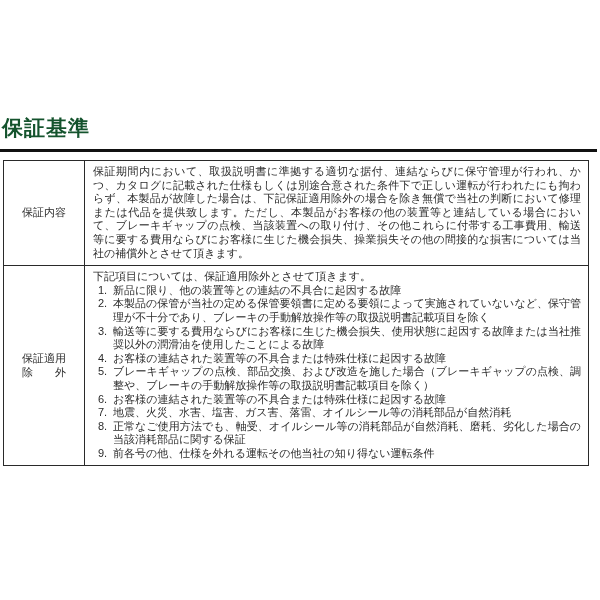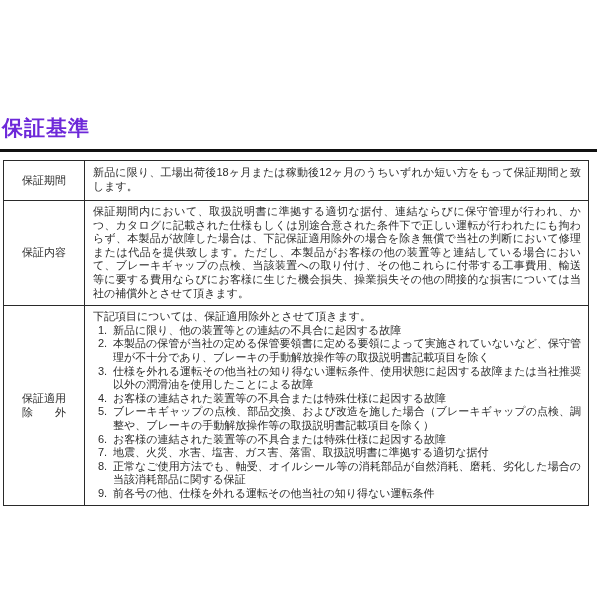--- a/index.html
+++ b/index.html
@@ -13,21 +13,21 @@
     overflow: hidden;
     font-family: "Liberation Sans", "DejaVu Sans", sans-serif;
     color: #222222;
   }
   .doc-title {
     margin: 116px 0 4px 2px;
     font-size: 21px;
     line-height: 24px;
     font-weight: bold;
     letter-spacing: 1px;
-    color: #6d28d9;
+    color: #14532d;
   }
   .title-rule {
     margin-top: 9px;
     margin-left: 0;
     width: 597px;
     height: 3px;
     background: #111111;
   }
   table.warranty {
     border-collapse: collapse;
@@ -79,24 +79,20 @@
 <body>
 
 <div class="doc">
 
   <h1 class="doc-title">保証基準</h1>
 
   <div class="title-rule"></div>
 
   <table class="warranty">
     <tbody>
-      <tr>
-        <td class="label-cell">保証期間</td>
-        <td class="content-cell tall">新品に限り、工場出荷後18ヶ月または稼動後12ヶ月のうちいずれか短い方をもって保証期間と致します。</td>
-      </tr>
 
       <tr>
         <td class="label-cell">保証内容</td>
         <td class="content-cell">保証期間内において、取扱説明書に準拠する適切な据付、連結ならびに保守管理が行われ、かつ、カタログに記載された仕様もしくは別途合意された条件下で正しい運転が行われたにも拘わらず、本製品が故障した場合は、下記保証適用除外の場合を除き無償で当社の判断において修理または代品を提供致します。ただし、本製品がお客様の他の装置等と連結している場合において、ブレーキギャップの点検、当該装置への取り付け、その他これらに付帯する工事費用、輸送等に要する費用ならびにお客様に生じた機会損失、操業損失その他の間接的な損害については当社の補償外とさせて頂きます。</td>
       </tr>
 
       <tr>
         <td class="label-cell">
           <span class="label-line">保証適用</span>
           <span class="label-line">除　　外</span>
@@ -107,37 +103,37 @@
           <div class="list-item">
             <span class="num">1.</span>
             <span class="text">新品に限り、他の装置等との連結の不具合に起因する故障</span>
           </div>
           <div class="list-item">
             <span class="num">2.</span>
             <span class="text">本製品の保管が当社の定める保管要領書に定める要領によって実施されていないなど、保守管理が不十分であり、ブレーキの手動解放操作等の取扱説明書記載項目を除く</span>
           </div>
           <div class="list-item">
             <span class="num">3.</span>
-            <span class="text">仕様を外れる運転その他当社の知り得ない運転条件、使用状態に起因する故障または当社推奨以外の潤滑油を使用したことによる故障</span>
+            <span class="text">輸送等に要する費用ならびにお客様に生じた機会損失、使用状態に起因する故障または当社推奨以外の潤滑油を使用したことによる故障</span>
           </div>
           <div class="list-item">
             <span class="num">4.</span>
             <span class="text">お客様の連結された装置等の不具合または特殊仕様に起因する故障</span>
           </div>
           <div class="list-item">
             <span class="num">5.</span>
             <span class="text">ブレーキギャップの点検、部品交換、および改造を施した場合（ブレーキギャップの点検、調整や、ブレーキの手動解放操作等の取扱説明書記載項目を除く）</span>
           </div>
           <div class="list-item">
             <span class="num">6.</span>
             <span class="text">お客様の連結された装置等の不具合または特殊仕様に起因する故障</span>
           </div>
           <div class="list-item">
             <span class="num">7.</span>
-            <span class="text">地震、火災、水害、塩害、ガス害、落雷、取扱説明書に準拠する適切な据付</span>
+            <span class="text">地震、火災、水害、塩害、ガス害、落雷、オイルシール等の消耗部品が自然消耗</span>
           </div>
           <div class="list-item">
             <span class="num">8.</span>
             <span class="text">正常なご使用方法でも、軸受、オイルシール等の消耗部品が自然消耗、磨耗、劣化した場合の当該消耗部品に関する保証</span>
           </div>
           <div class="list-item">
             <span class="num">9.</span>
             <span class="text">前各号の他、仕様を外れる運転その他当社の知り得ない運転条件</span>
           </div>
         </td>

